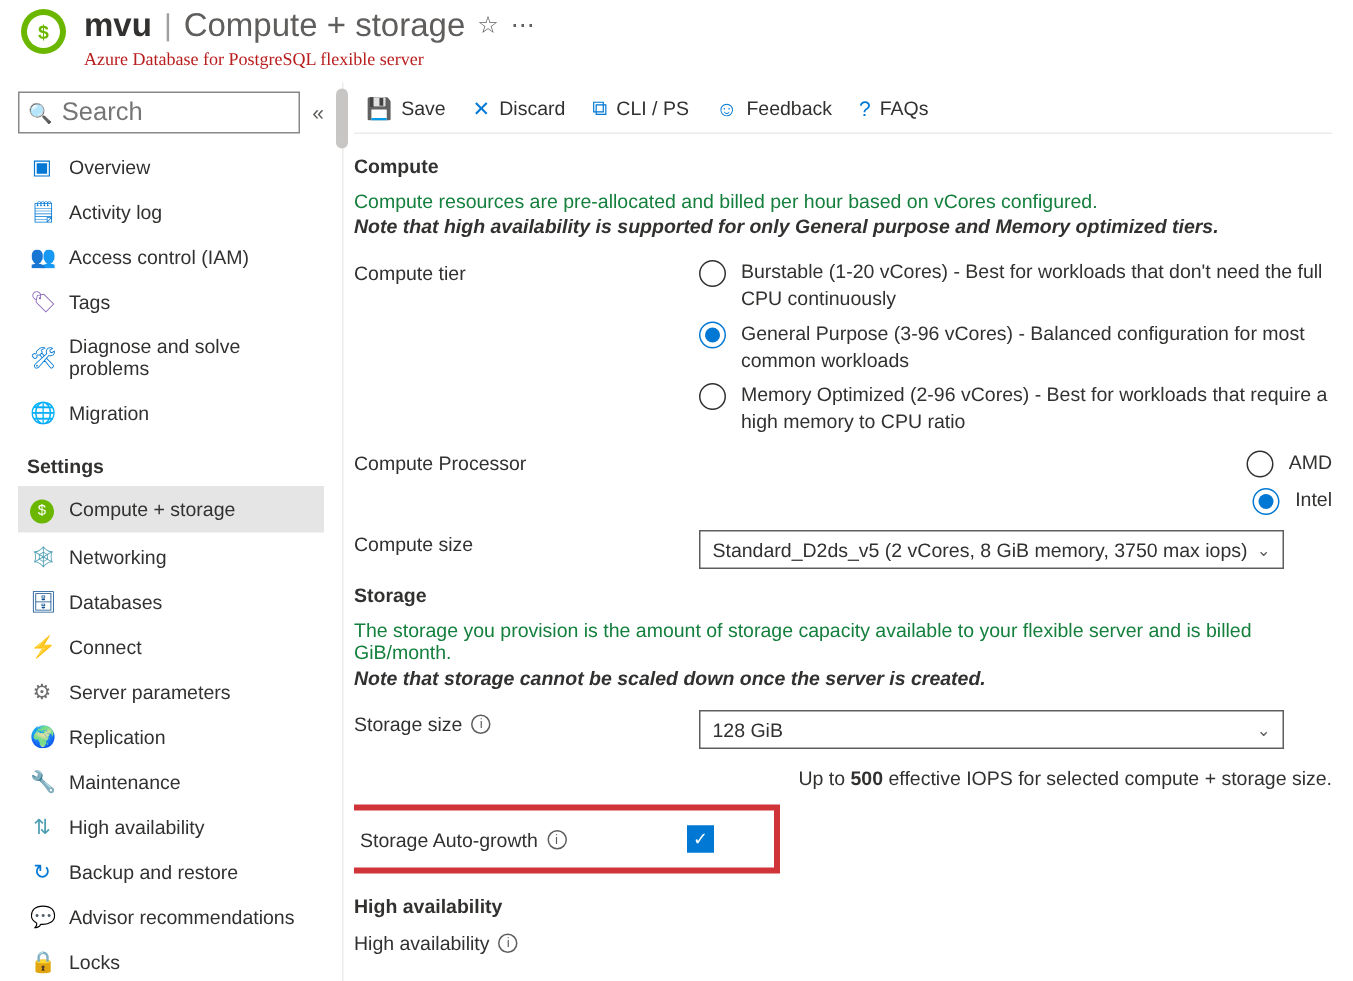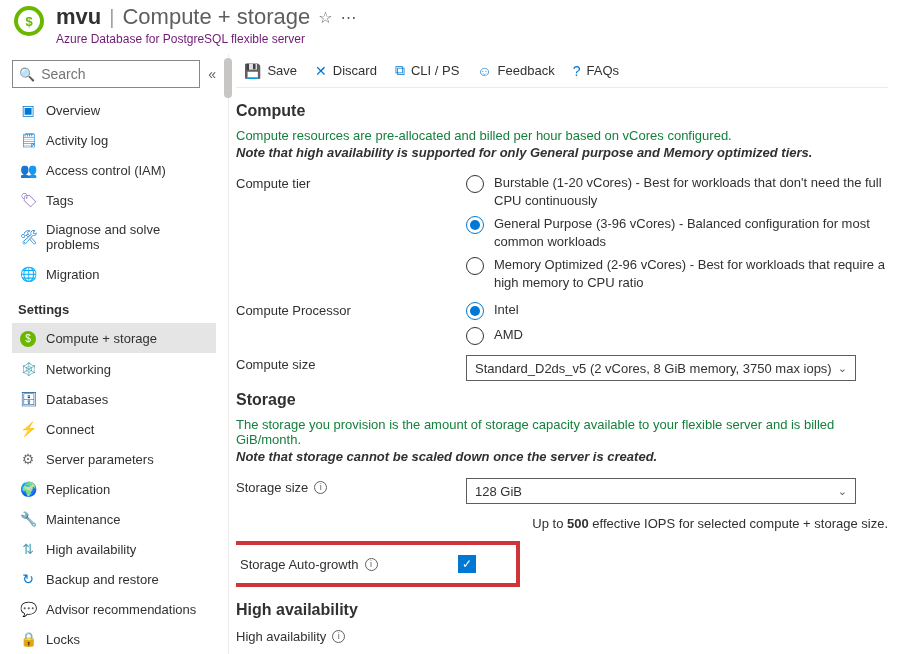--- a/index.html
+++ b/index.html
@@ -27,39 +27,39 @@
   .logo-ring-inner {
     width:22px;height:22px;border-radius:50%;background:#fff;
     display:flex;align-items:center;justify-content:center;
     color:#6bb700;font-weight:bold;font-size:13px;
   }
   .title-row { display:flex; align-items:center; gap:8px; }
   .title-main { font-size: 22px; font-weight: 600; color:#323130; }
   .title-sep { font-size: 20px; color:#a19f9d; font-weight:300; }
   .title-sub { font-size: 22px; color:#605e5c; font-weight:400; }
   .star, .dots { color:#605e5c; font-size:16px; cursor:pointer; }
-  .subtitle { font-size: 12px; color:#701a75; margin-top:2px; }
+  .subtitle { font-size: 12px; color:#b91c1c; margin-top:2px;font-family:Liberation Serif, serif; }
 
   .body-row { display:flex; height: calc(654px - 48px); }
   .sidebar {
     width: 222px;
     border-right: none;
     display:flex; flex-direction:column;
     padding: 6px 6px 0 12px;
     gap: 2px;
     overflow:hidden;
   }
   .search-row { display:flex; align-items:center; gap:8px; margin-bottom:6px; }
   .search-box {
     flex:1; display:flex; align-items:center;
     border:1px solid #8a8886; height:28px; padding:0 6px;
     color:#605e5c; gap:6px;
   }
   .search-box input {
-    border:none; outline:none; font-size:14px; width:100%; color:#323130;
+    border:none; outline:none; font-size:17px; width:100%; color:#323130;
     background:transparent;
   }
   .collapse-chevron { font-size:14px; color:#605e5c; cursor:pointer; }
   .nav-item {
     display:flex; align-items:center; gap:10px;
     padding: 6px 8px; cursor:pointer;
     font-size:13px; color:#323130;
     border-radius:0;
   }
   .nav-item.selected { background:#e5e5e5; }
@@ -90,29 +90,29 @@
     padding: 8px 0 8px 8px;
     border-bottom:1px solid #edebe9;
     margin-bottom:14px;
   }
   .cmd {
     display:flex; align-items:center; gap:6px; cursor:pointer;
     color:#323130; font-size:13px;
   }
   .cmd .ci { color:#0078d4; font-size:14px; }
 
-  .section-title { font-size:16px; font-weight:600; margin: 6px 0 8px 0; }
+  .section-title { font-size:13px; font-weight:600; margin: 6px 0 8px 0; }
   .desc { font-size:13px; color:#15803d; margin-bottom:2px; }
   .desc-bold { font-weight:600; font-size:13px; margin-bottom:14px;font-style:italic; }
 
   .form-row { display:flex; align-items:flex-start; margin-bottom:10px; }
   .form-label { width: 230px; font-size:13px; color:#323130; padding-top:2px; display:flex;align-items:center;gap:6px;}
   .form-body { flex:1; display:flex; flex-direction:column; gap:6px; }
 
-  .radio-line { display:flex; align-items:flex-start; gap:10px; }
+  .radio-line { display:flex; align-items:flex-start; gap:10px;justify-content:flex-end; }
   .radio {
     width:18px; height:18px; border:1px solid #323130; border-radius:50%;
     flex-shrink:0; margin-top:1px; display:flex;align-items:center;justify-content:center;
   }
   .radio.sel { border-color:#0078d4; }
   .radio.sel::after {
     content:""; width:10px; height:10px; border-radius:50%; background:#0078d4;
   }
   .radio-text { font-size:13px; color:#323130; line-height:1.35; }
 
@@ -306,26 +306,26 @@
           <div class="radio"></div>
           <div class="radio-text">Memory Optimized (2-96 vCores) - Best for workloads that require a high memory to CPU ratio</div>
         </div>
       </div>
     </div>
 
     <div class="form-row">
       <div class="form-label">Compute Processor</div>
       <div class="form-body">
         <div class="radio-line">
+          <div class="radio"></div>
+          <div class="radio-text">AMD</div>
+        </div>
+        <div class="radio-line">
           <div class="radio sel"></div>
           <div class="radio-text">Intel</div>
-        </div>
-        <div class="radio-line">
-          <div class="radio"></div>
-          <div class="radio-text">AMD</div>
         </div>
       </div>
     </div>
 
     <div class="form-row">
       <div class="form-label">Compute size</div>
       <div class="form-body">
         <div class="select">
           <span>Standard_D2ds_v5 (2 vCores, 8 GiB memory, 3750 max iops)</span>
           <span class="chev">⌄</span>

